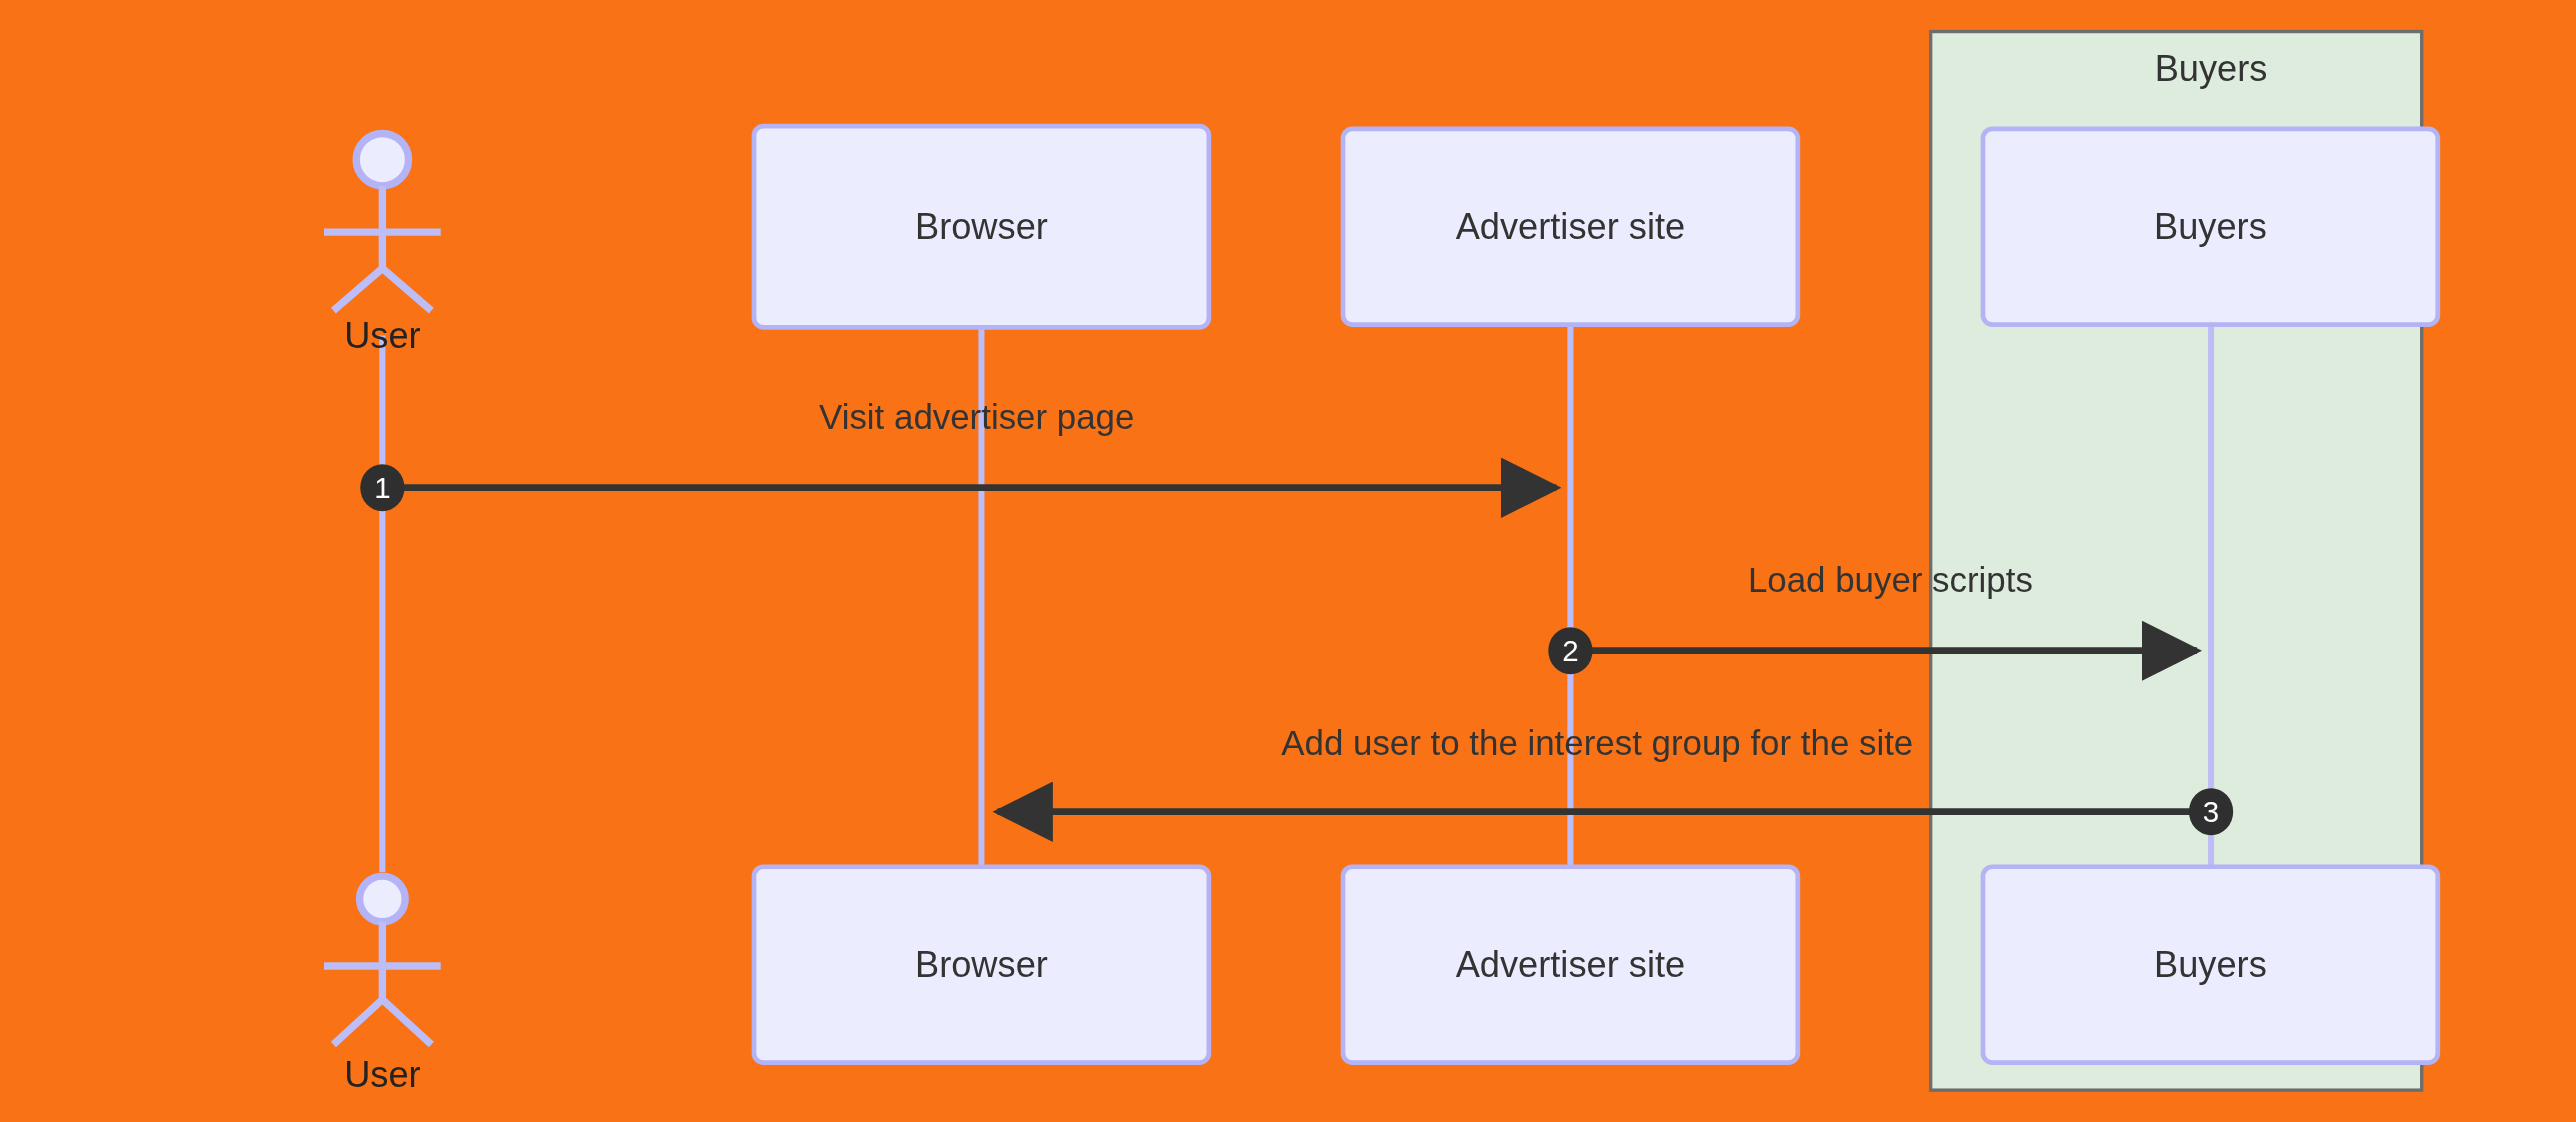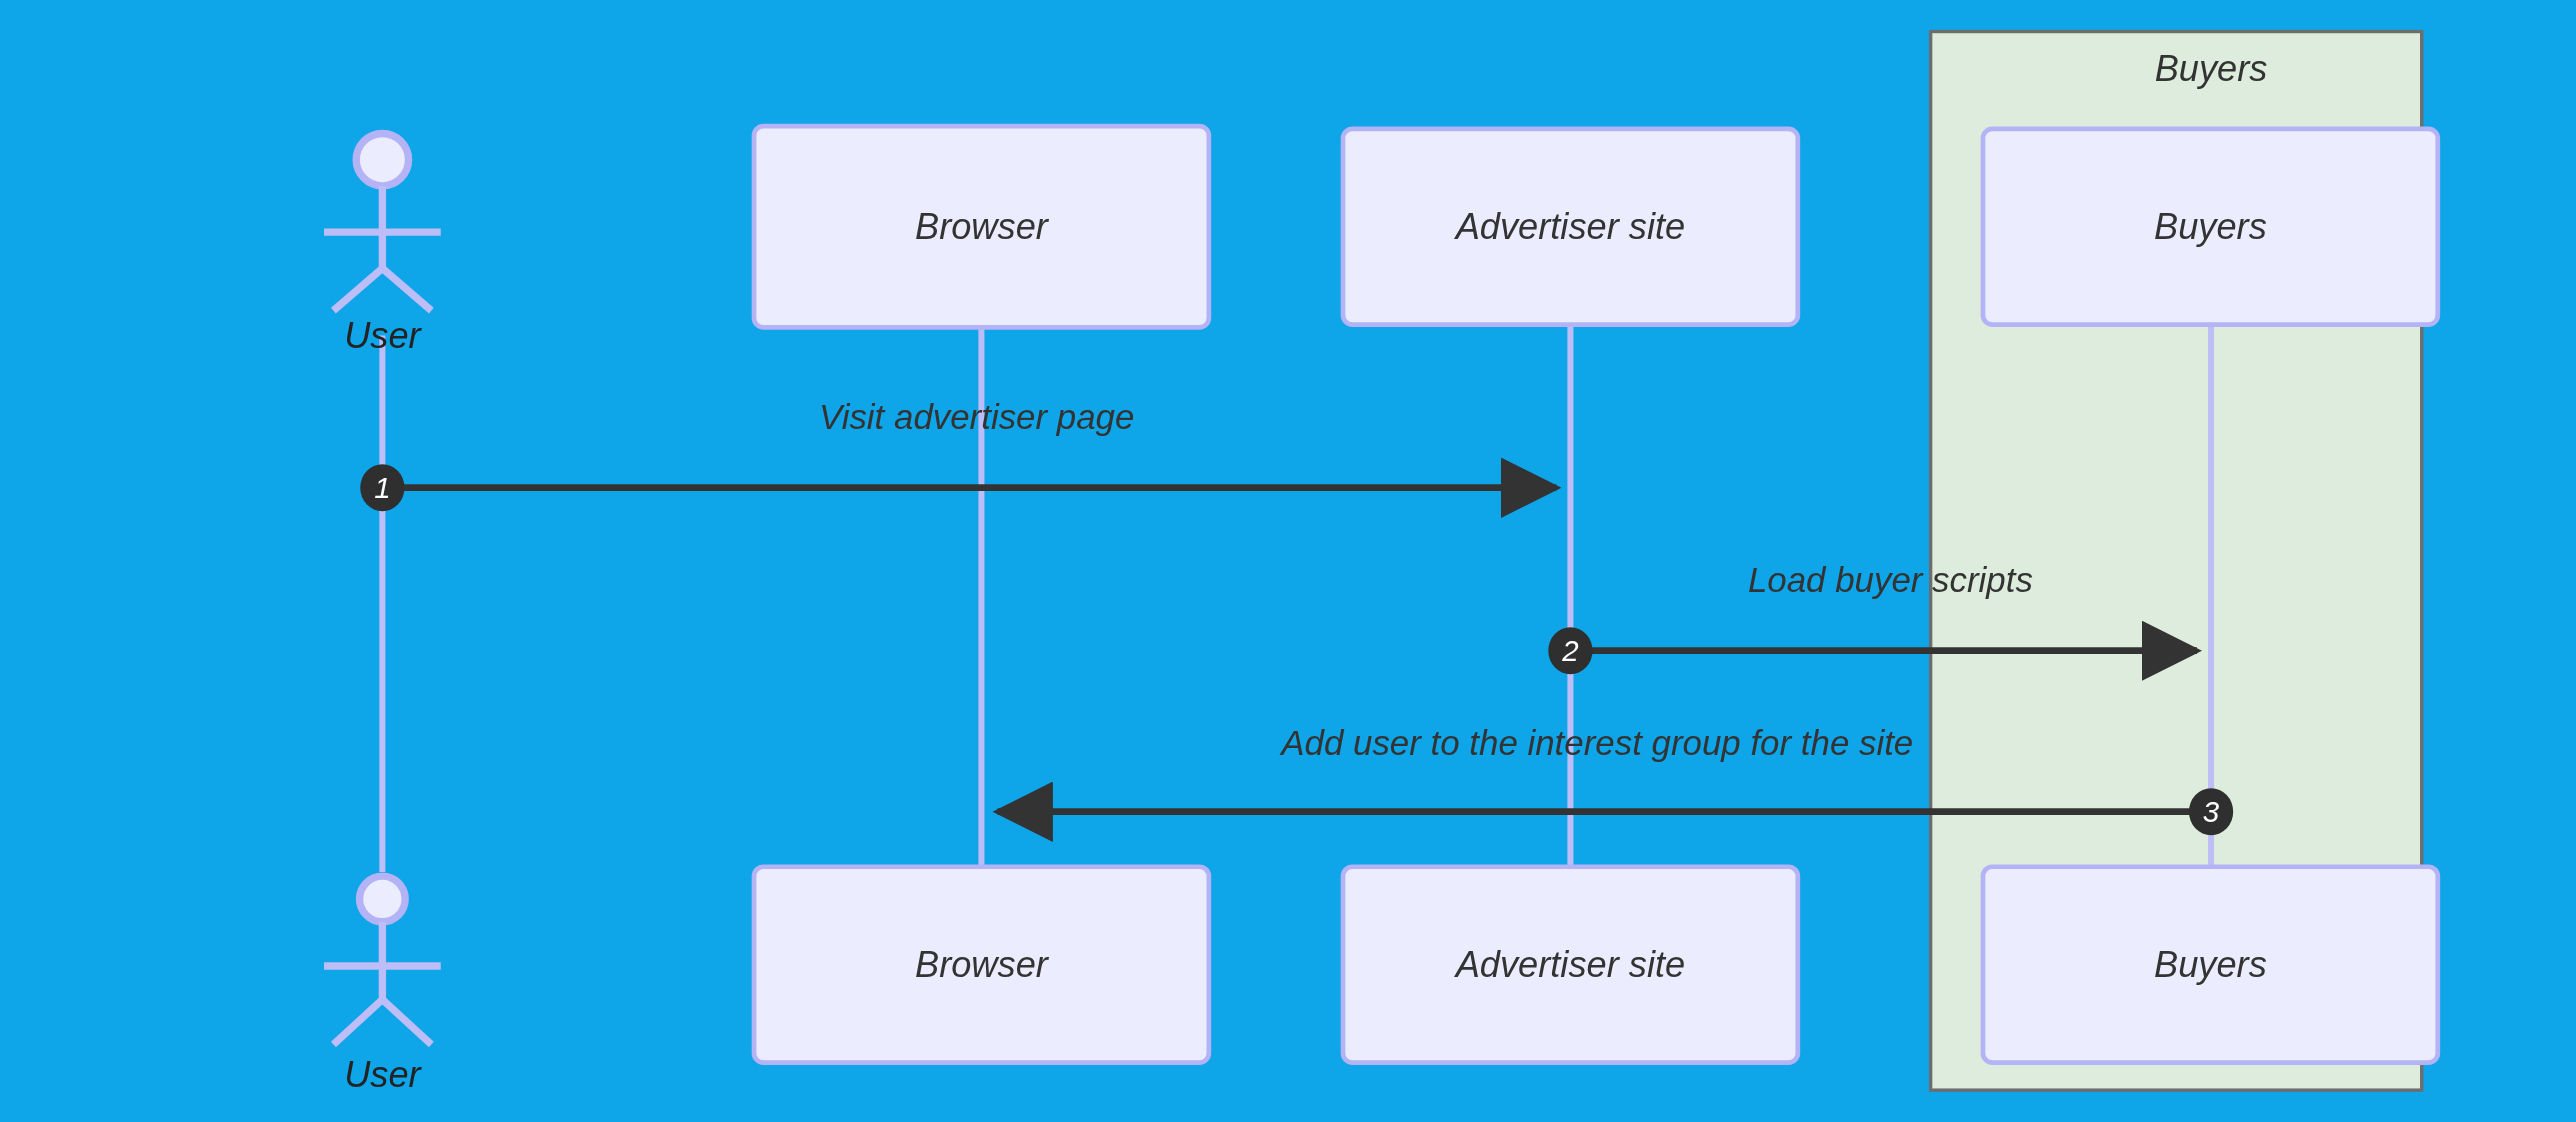--- a/index.html
+++ b/index.html
@@ -8,23 +8,22 @@
     padding: 0;
     background: #ffffff;
   }
   body {
     font-family: "Liberation Sans", sans-serif;
   }
   #canvas {
     position: relative;
     width: 2576px;
     height: 1123px;
-    background: #0ea5e9;
+    background: #f97316;
     overflow: hidden;
-    font-style: italic;
   }
   #diagram-svg {
     position: absolute;
     left: 0;
     top: 0;
     width: 2576px;
     height: 1123px;
     display: block;
   }
   .box-label,

